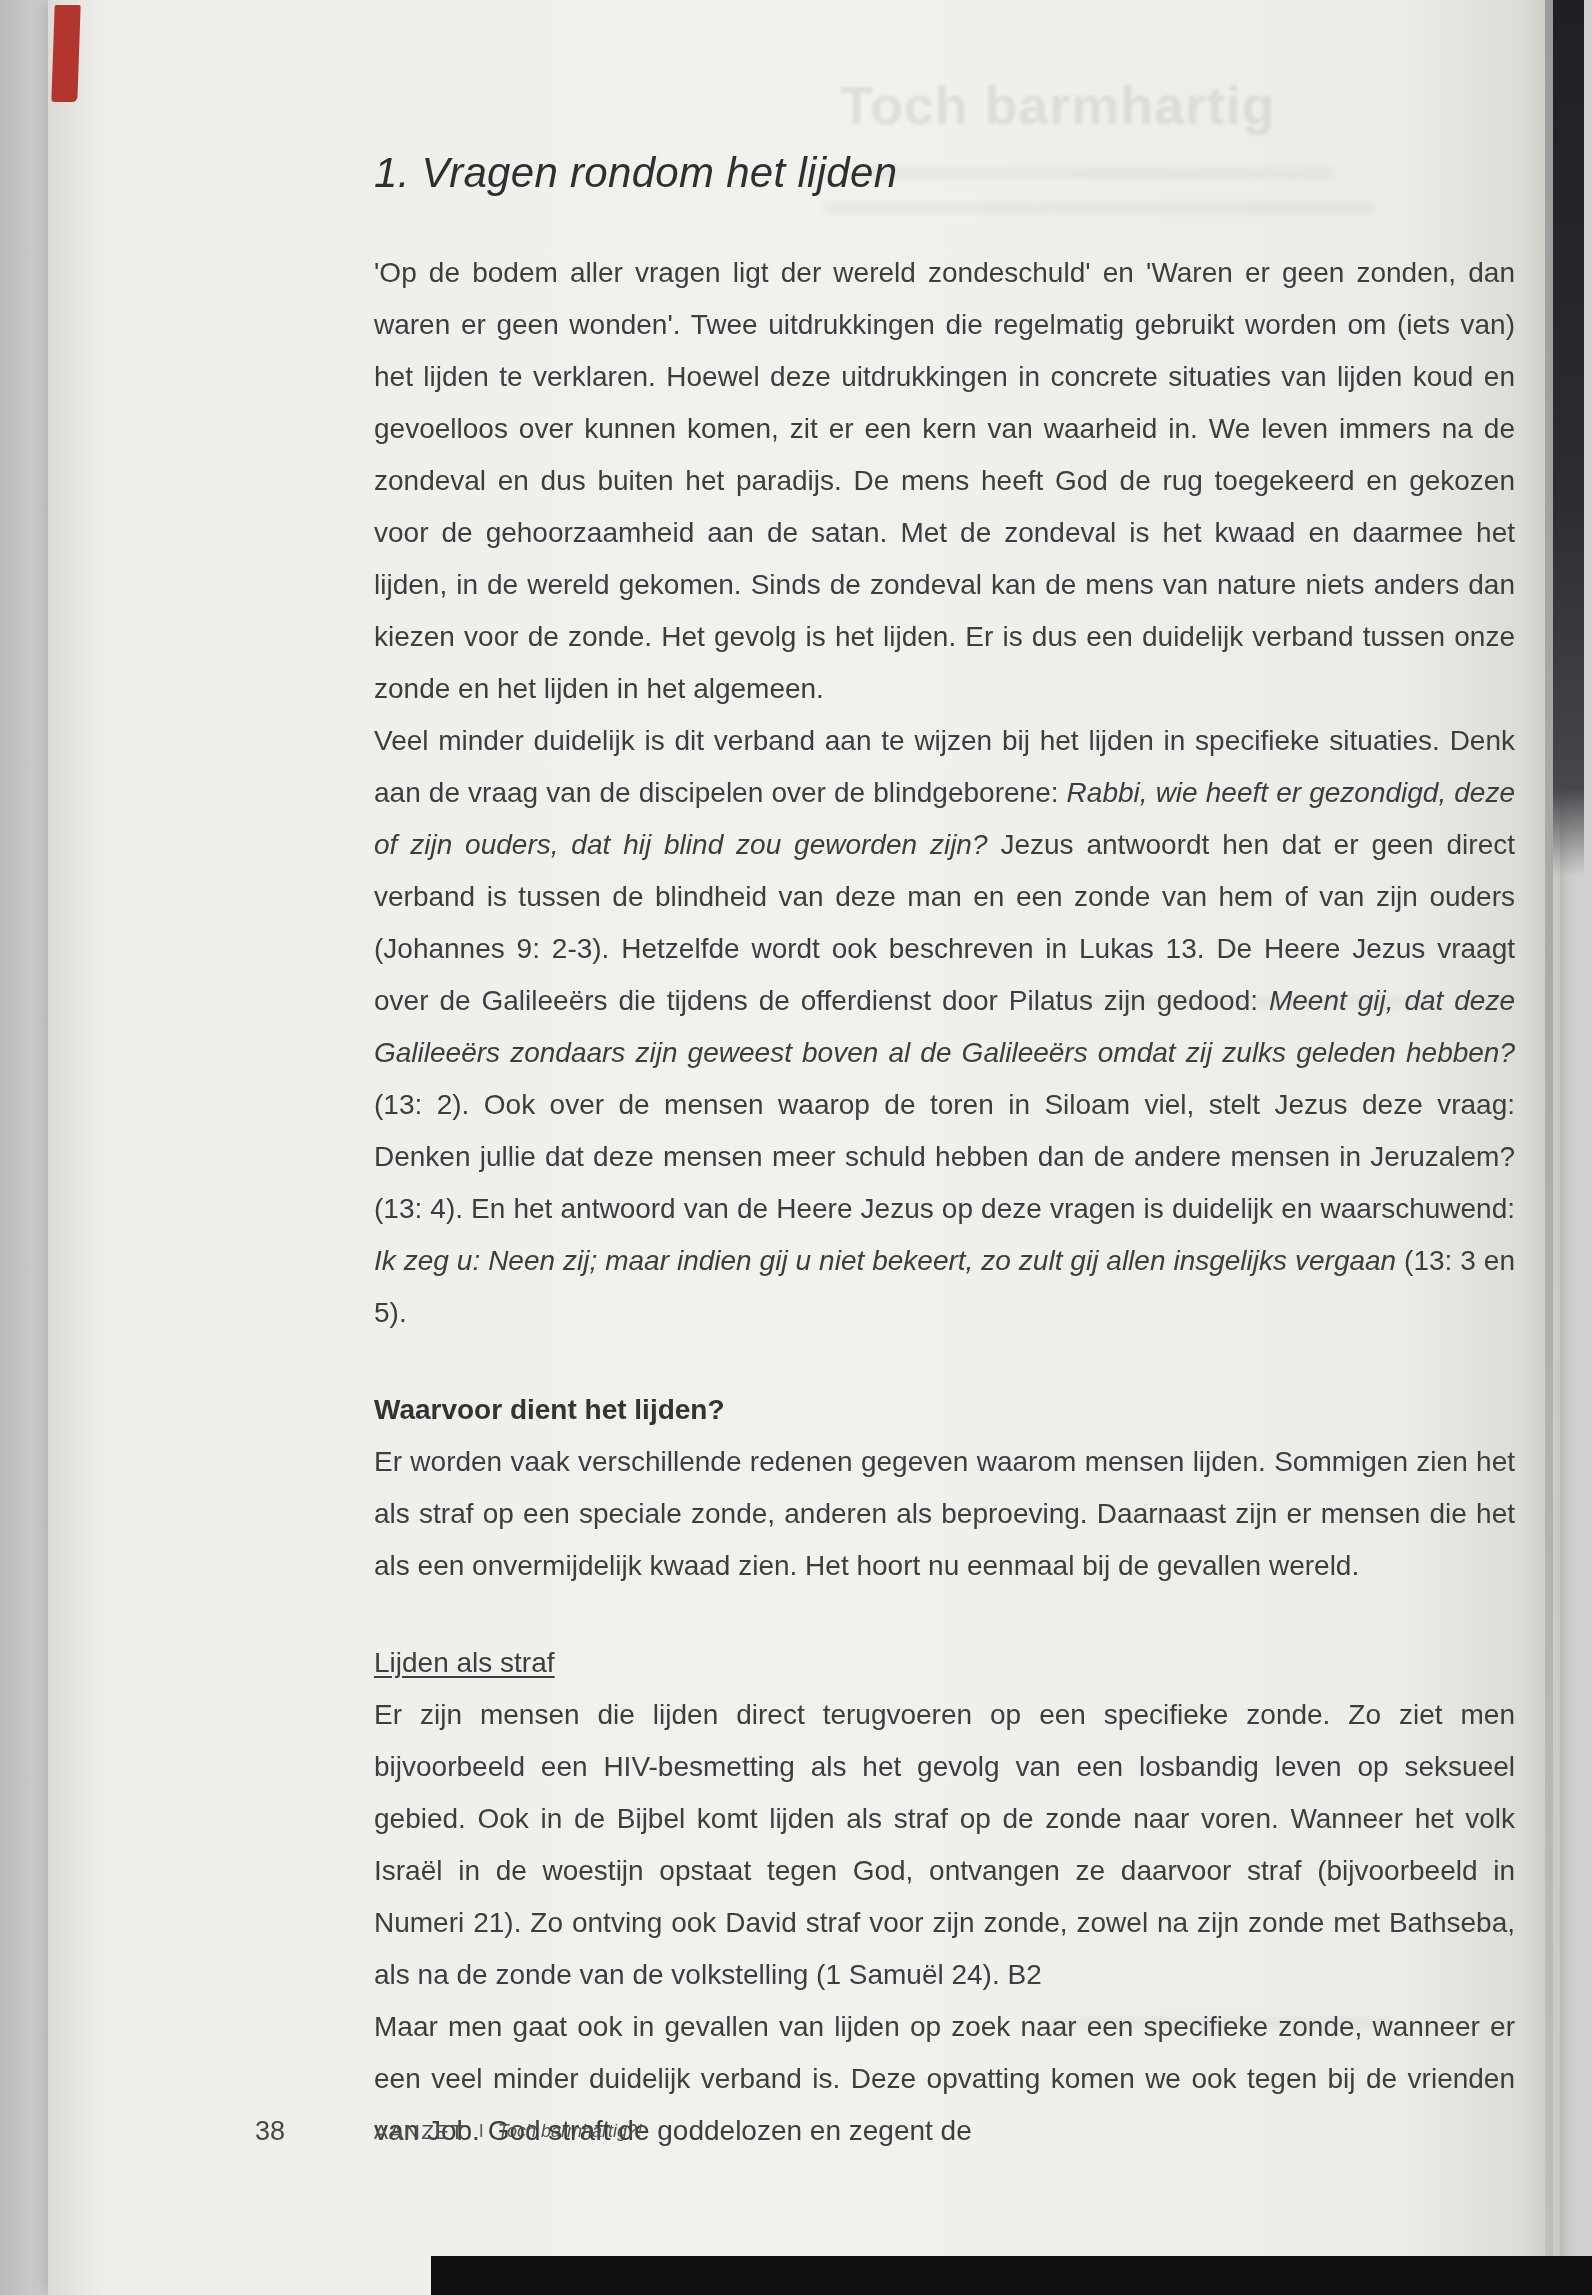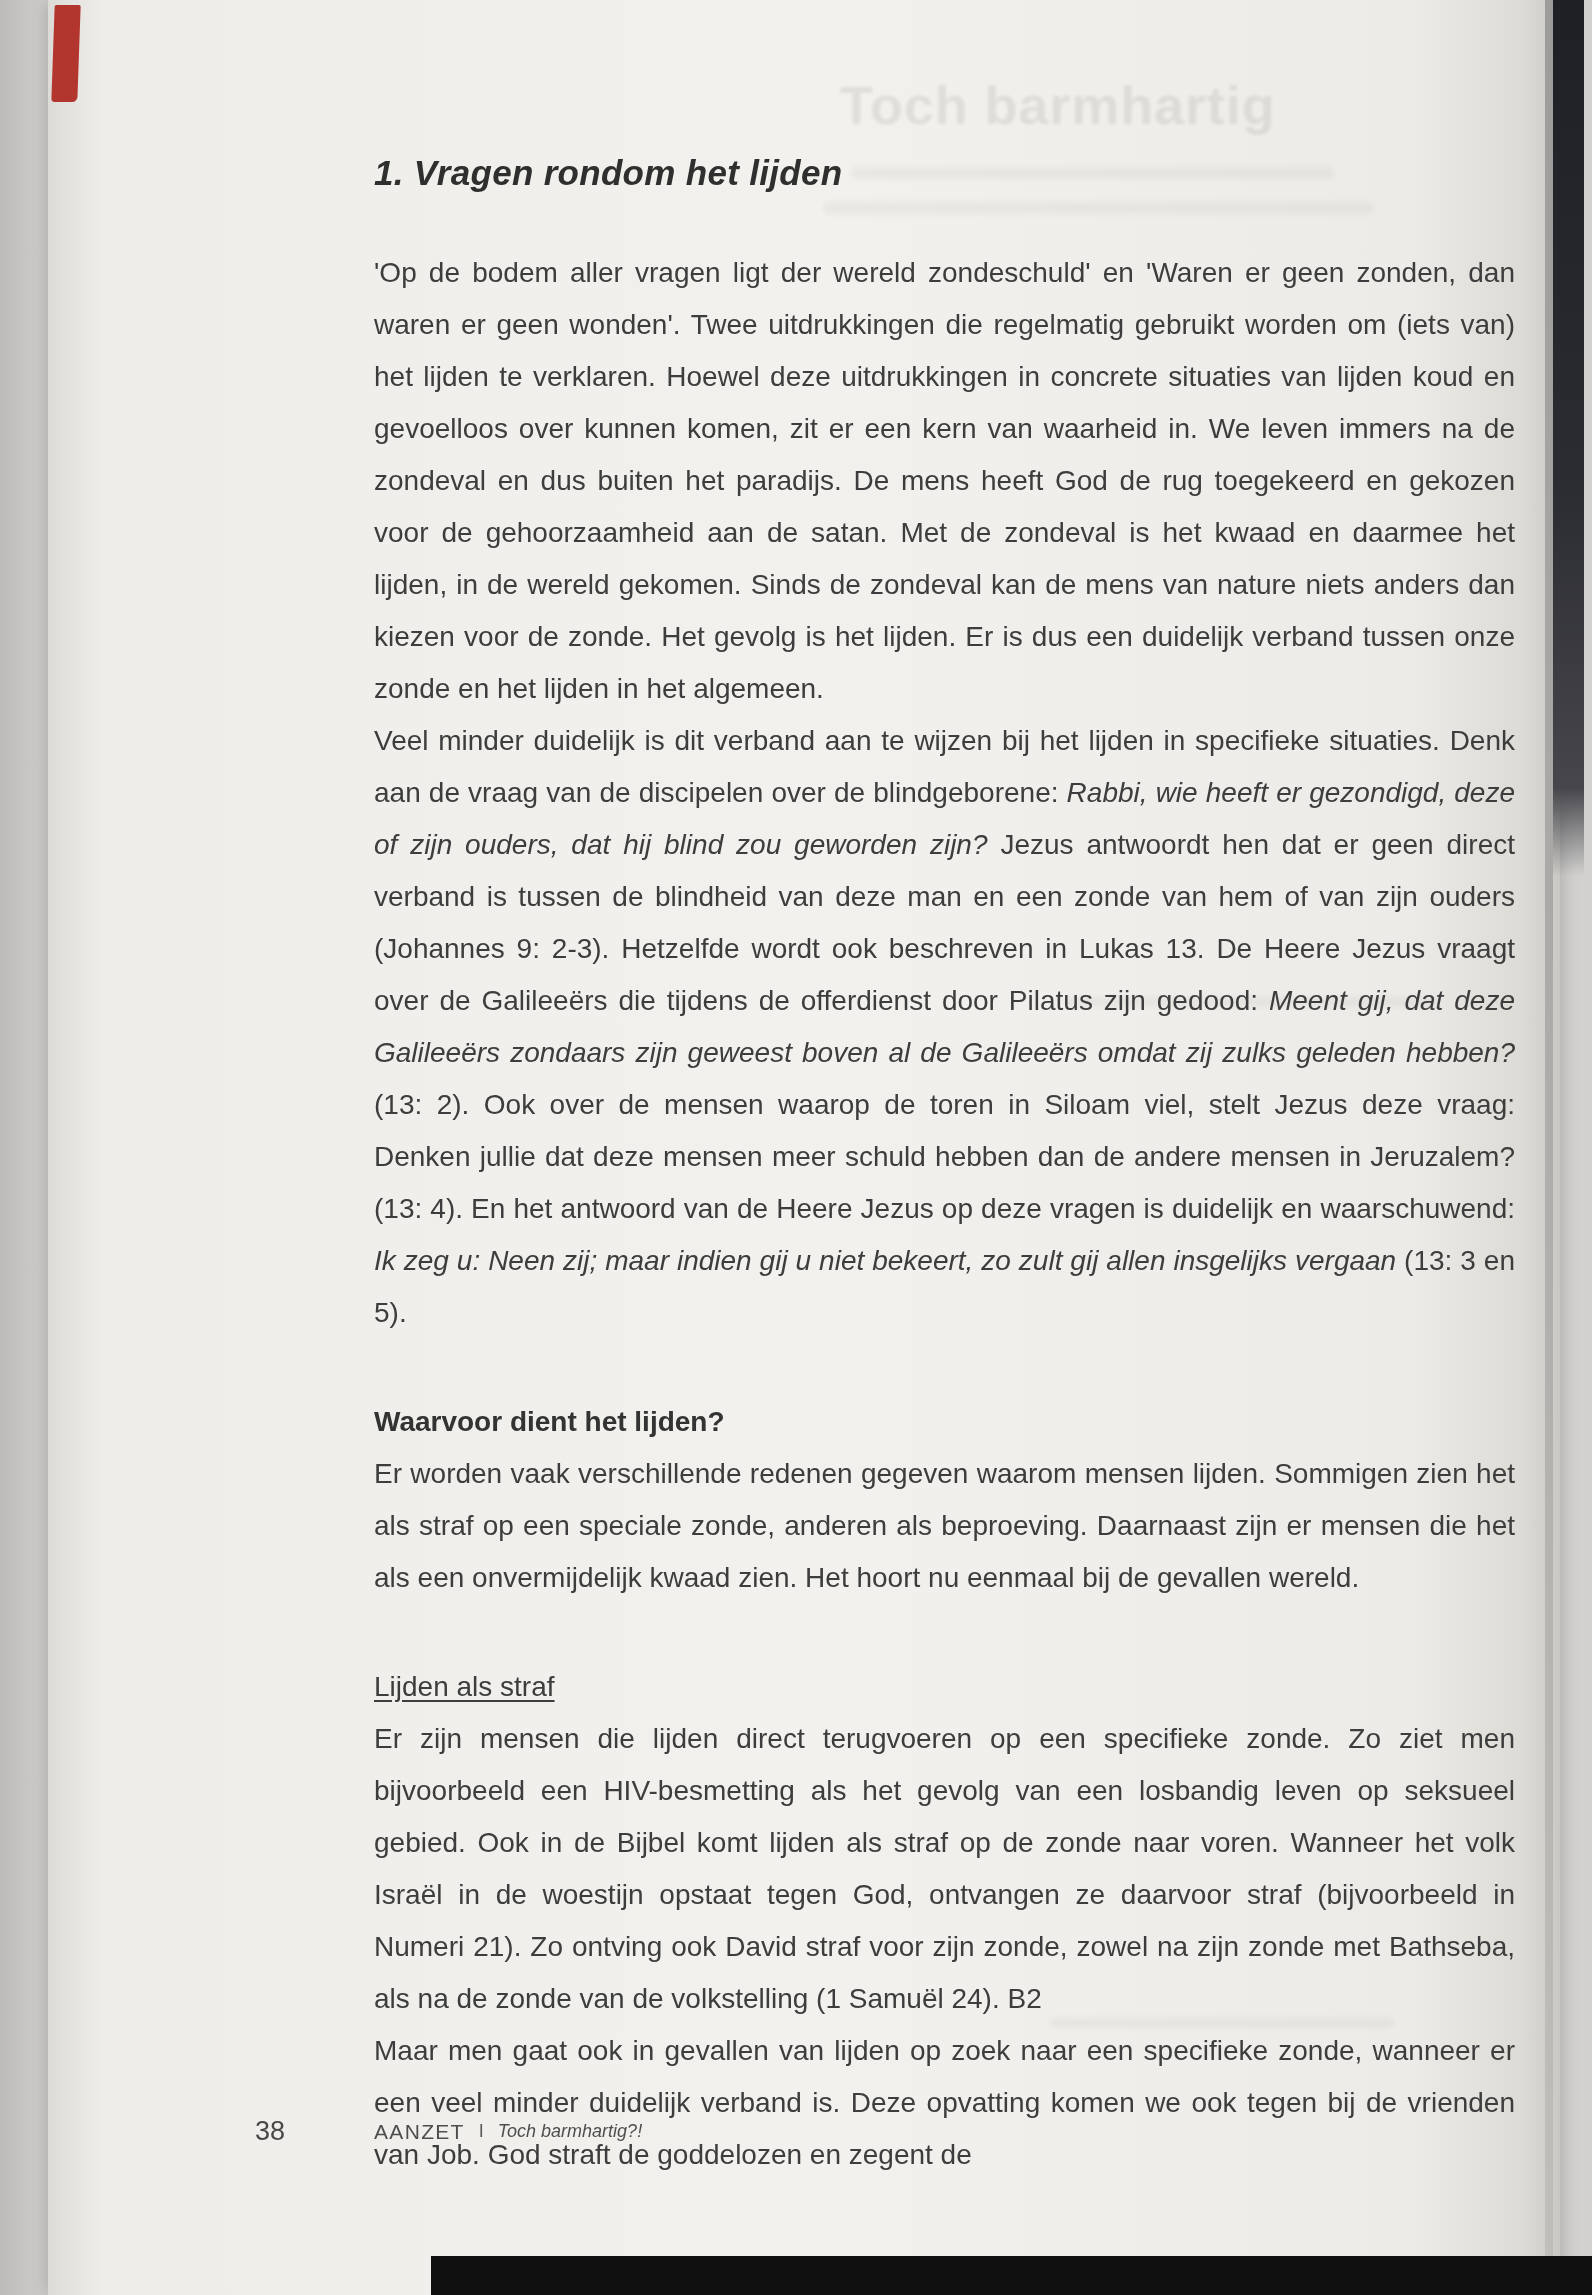--- a/index.html
+++ b/index.html
@@ -41,29 +41,29 @@
   .g1{left:803px;top:167px;width:483px;height:12px;}
   .g2{left:775px;top:202px;width:552px;height:12px;}
   .g3{left:1018px;top:997px;width:371px;height:10.4px;}
   .g4{left:1001px;top:2018px;width:345px;height:10.4px;}
   
   .text-col{
     position:absolute;left:326px;top:152px;width:1141px;
     color:var(--ink,#3c3c3c);
   }
   .chapter-heading{
-    font-style:italic;font-size:35px;line-height:41px;letter-spacing:0.3px;
-    color:#2f2f2f;margin:0 1.7px 54px 0;font-weight:bold;
+    font-style:italic;font-size:42px;line-height:41px;letter-spacing:0.3px;
+    color:#2f2f2f;margin:0 1.7px 54px 0;
   }
   .body-par{
     font-size:28px;line-height:52px;text-align:justify;margin:0;
     color:#3d3d3d;
   }
   .body-par .it{font-style:italic;}
-  .sp-before{margin-top:57px;}
+  .sp-before{margin-top:45px;}
   .bold-head{font-weight:bold;color:#333;}
   .underline-head{text-decoration:underline;text-underline-offset:4.3px;}
   
   .footer{
     position:absolute;left:207px;top:2116px;display:flex;align-items:center;
     color:#4b4b4b;
   }
   .footer .pagenum{font-size:27px;color:#474747;}
   .footer .series{margin-left:89px;font-size:21px;letter-spacing:1.3px;color:#4e4e4e;}
   .footer .sep{margin:0 14px;font-size:18px;color:#5a5a5a;}

